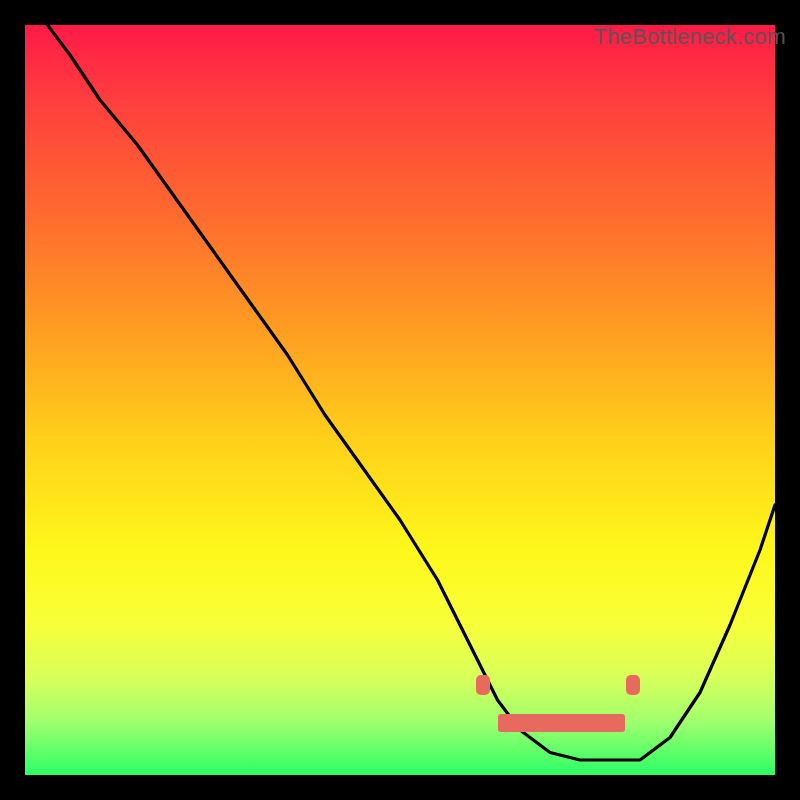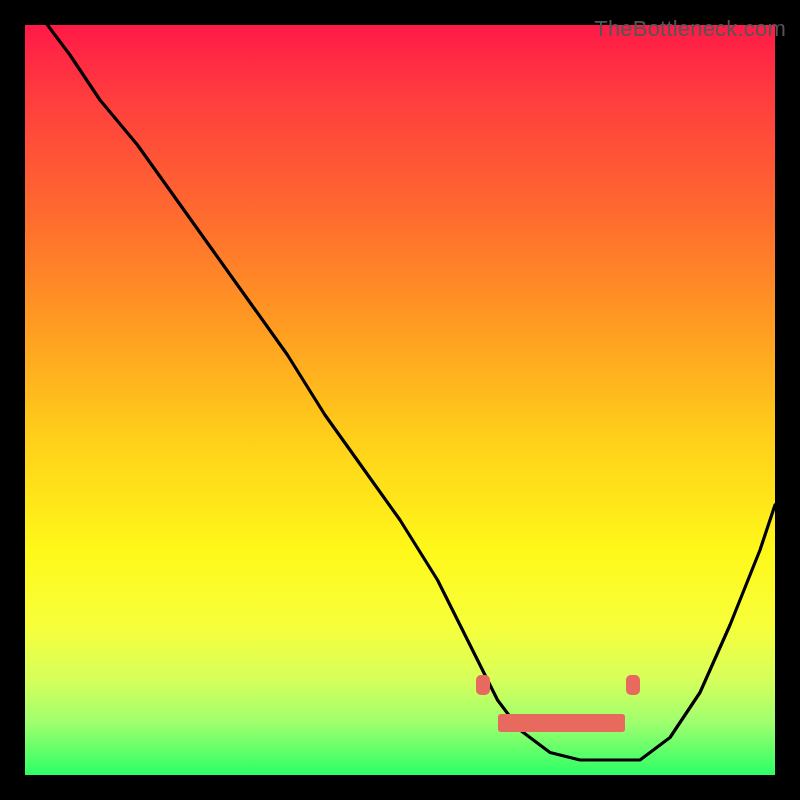--- a/index.html
+++ b/index.html
@@ -1,17 +1,17 @@
 <!DOCTYPE html>
 <html><head>
 <meta charset="utf-8">
 <style>
   * { margin: 0; padding: 0; box-sizing: border-box; }
   body { background: #000; width: 800px; height: 800px; overflow: hidden; position: relative; font-family: Arial, sans-serif; }
-  .watermark { position: absolute; top: 16px; right: 14px; color: #555; font-size: 22px; font-weight: 500; letter-spacing: 0.2px; z-index: 10; }
+  .watermark { position: absolute; top: 24px; right: 14px; color: #555; font-size: 22px; font-weight: 500; letter-spacing: 0.2px; z-index: 10; }
   .frame { position: absolute; left: 25px; top: 25px; width: 750px; height: 750px; background: #000; }
   .plot-area { position: absolute; left: 0; top: 0; width: 750px; height: 750px; }
   .gradient-bg {
     position: absolute; left: 0; top: 0; width: 750px; height: 750px;
     background: linear-gradient(to bottom,
       #ff1a47 0%,
       #ff3e3e 10%,
       #ff6a2f 25%,
       #ff9b22 40%,
       #ffcf1a 55%,

